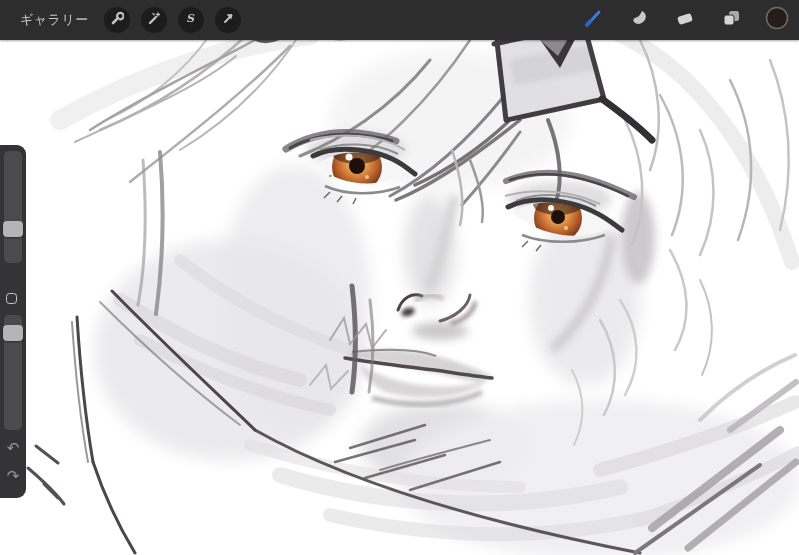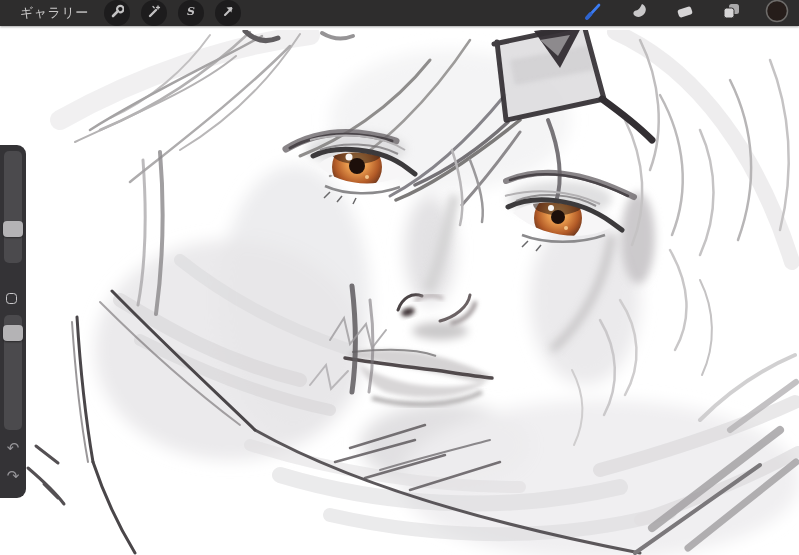--- a/index.html
+++ b/index.html
@@ -1,20 +1,20 @@
 <!DOCTYPE html>
 <html><head>
 <meta charset="utf-8">
 <style>
   html,body{margin:0;padding:0;}
   body{width:799px;height:555px;position:relative;overflow:hidden;background:#ffffff;
        font-family:"Liberation Sans","DejaVu Sans",sans-serif;}
 
   
-  .topbar{position:absolute;top:0;left:0;width:799px;height:26px;background:#2e2d2d;
+  .topbar{position:absolute;top:0;left:0;width:799px;height:40px;background:#2e2d2d;
           display:flex;align-items:center;z-index:20;box-shadow:0 1px 2px rgba(0,0,0,.35);}
   .gallery{color:#c9c8c8;font-size:13px;margin-left:20px;letter-spacing:.5px;cursor:default;}
   .left-tools{display:flex;gap:11px;margin-left:15px;}
   .round-btn{width:26px;height:26px;border-radius:50%;background:#1d1c1d;
              display:flex;align-items:center;justify-content:center;}
   .right-tools{margin-left:auto;display:flex;align-items:center;gap:24px;margin-right:11px;}
   .flat-btn{width:22px;height:22px;display:flex;align-items:center;justify-content:center;}
 
   
   .sidebar{position:absolute;left:0;top:145px;width:26px;height:353px;

